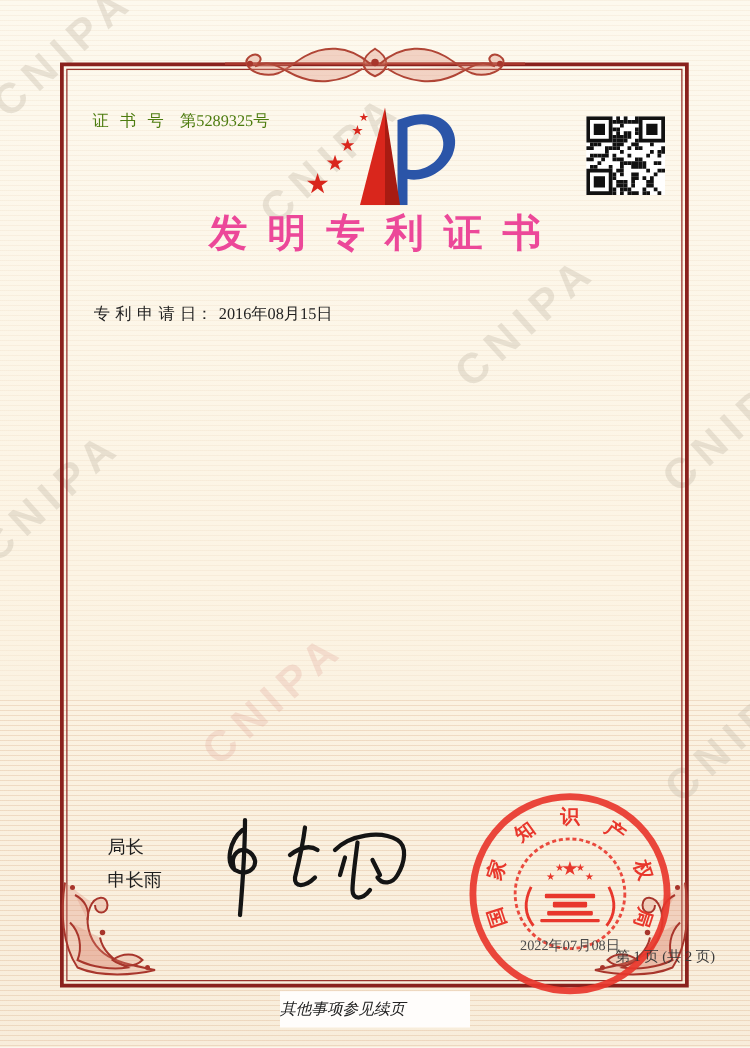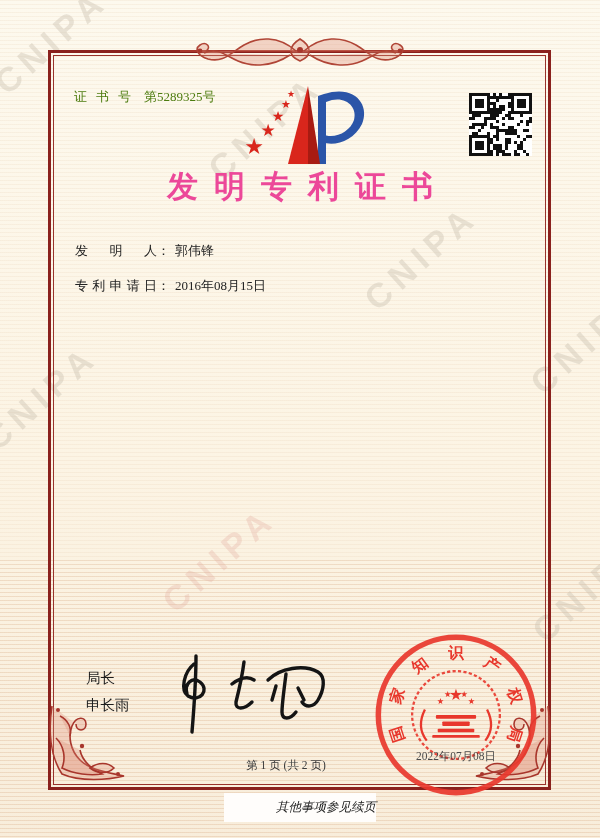--- a/index.html
+++ b/index.html
@@ -33,23 +33,23 @@
           vertical-align:top;color:#222;}
   .fcolon{margin-right:5px;}
   .frow .second{margin-left:56px;}
   .paras{position:absolute;left:74px;top:486px;width:452px;font-size:13.5px;line-height:25px;
          color:#2d2d2d;font-style:italic;}
   .paras p{margin:0 0 2px 0;text-indent:2em;}
   .officer{position:absolute;left:86px;top:665px;font-size:14.5px;color:#1d1d1d;
            font-family:"Liberation Sans","DejaVu Sans",sans-serif;line-height:27px;}
   .sig{position:absolute;left:160px;top:650px;width:170px;height:90px;}
   .seal{position:absolute;left:363px;top:630px;width:186px;height:170px;overflow:visible;}
-  .pageno{position:absolute;left:0;top:758px;width:572px;text-align:center;font-size:11.5px;color:#3a3a3a;}
+  .pageno{position:absolute;left:0;top:758px;width:572px;text-align:right;font-size:11.5px;color:#3a3a3a;}
   .footnote{position:absolute;left:224px;top:793px;width:152px;height:29px;background:#fffdfb;
-            display:flex;align-items:center;justify-content:flex-end;font-size:12.5px;
+            display:flex;align-items:center;justify-content:flex-start;font-size:12.5px;
             font-style:italic;color:#222;}
 </style>
 </head>
 <body>
 
 <div class="stripes"></div>
 <div class="stripes2"></div>
 
 <span class="wm" style="left:-18px;top:22px">CNIPA</span>
 <span class="wm" style="left:196px;top:108px">CNIPA</span>
@@ -266,23 +266,20 @@
         <rect x="3" y="45" width="15" height="15" fill="#fff"></rect>
         <rect x="6" y="48" width="9" height="9" fill="#111"></rect>
       </g>
     </svg>
   </div>
 
 <div class="title">发明专利证书</div>
 
 <div class="fields">
   <div class="frow">
-    <span class="flabel">发明人</span><span class="fcolon">：</span><span>郭伟锋</span>
-  </div>
-  <div class="frow">
     <span class="flabel">专利申请日</span><span class="fcolon">：</span><span>2016年08月15日</span>
   </div>
 </div>
 
 <div class="paras">
 </div>
 
 <div class="officer">
   <div>局长</div>
   <div>申长雨</div>

